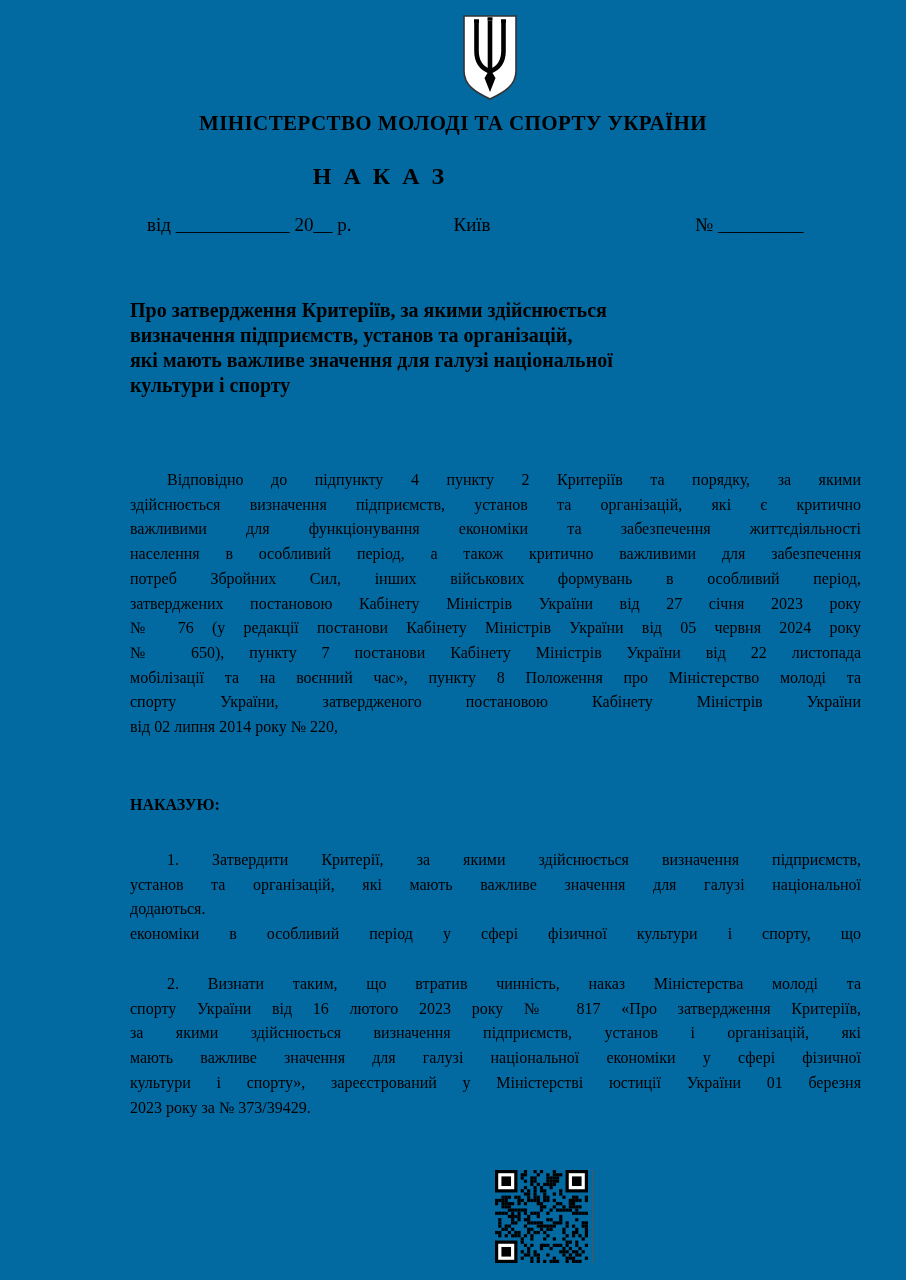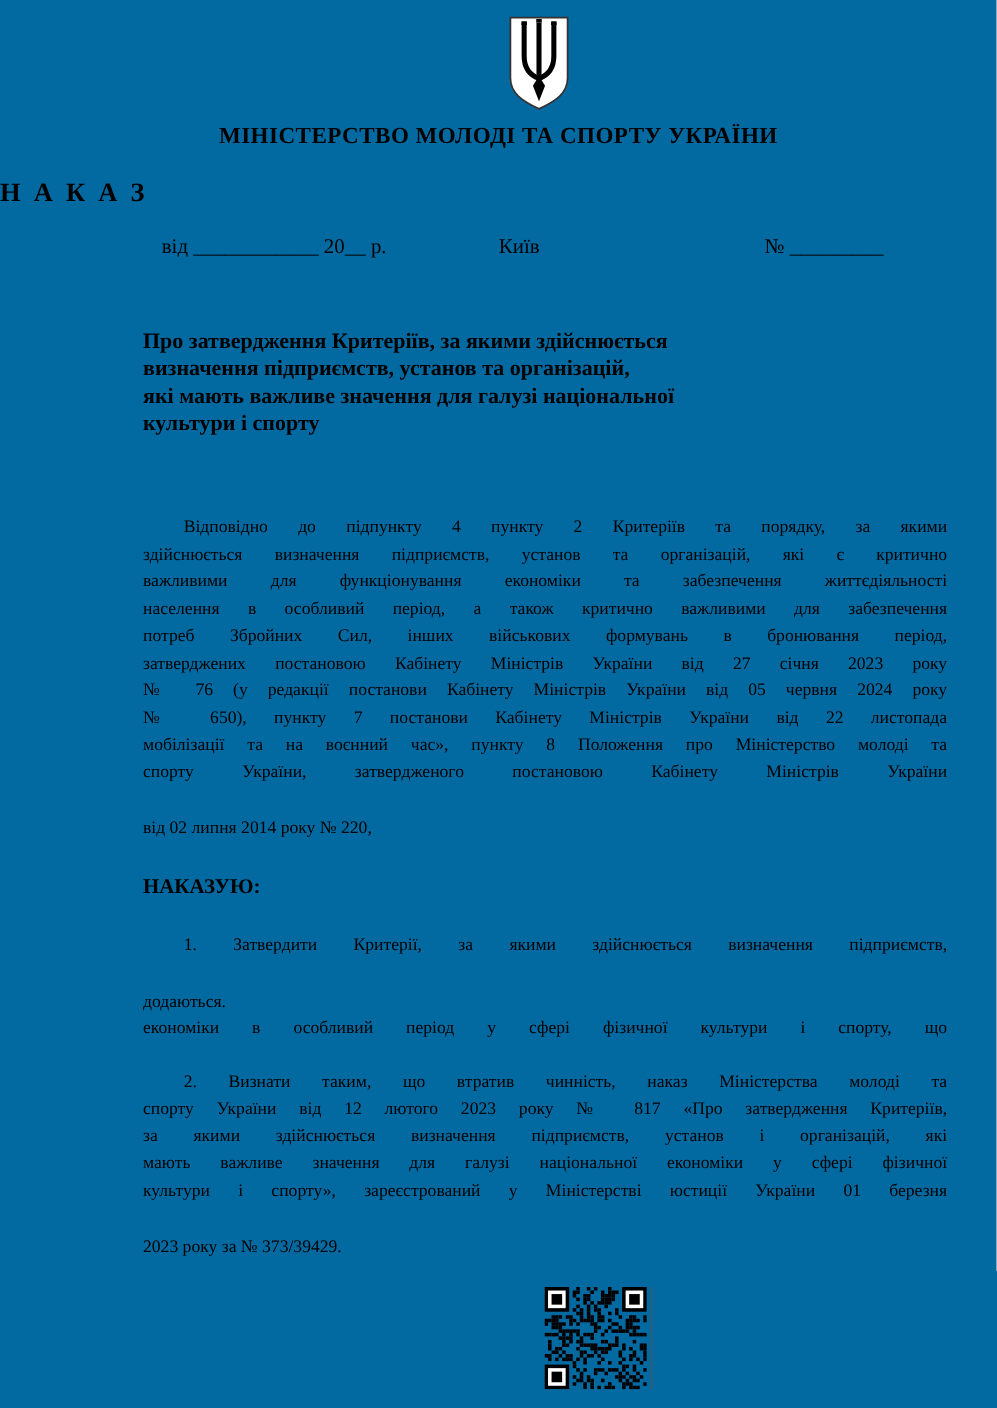--- a/index.html
+++ b/index.html
@@ -12,40 +12,40 @@
     overflow:hidden;
     margin:0 auto;
   }
   .emblem{position:absolute;left:459px;top:13px;width:62px;height:90px;}
   .ministry{
     position:absolute;top:111px;left:0;width:906px;
     text-align:center;font-weight:bold;font-size:21px;letter-spacing:0.4px;
   }
   .doc-type{
     position:absolute;top:163px;left:0;width:760px;
-    text-align:left;font-weight:bold;font-size:24px;letter-spacing:3px;
+    text-align:center;font-weight:bold;font-size:24px;letter-spacing:3px;
   }
   .dateline{position:absolute;top:214px;left:0;width:900px;height:26px;font-size:19px;}
   .dateline .dl-left{position:absolute;left:147px;top:0;}
   .dateline .dl-center{position:absolute;left:472px;top:0;transform:translateX(-50%);}
   .dateline .dl-right{position:absolute;left:695px;top:0;}
   .subject{
     position:absolute;top:298px;left:130px;width:600px;
     font-weight:bold;font-size:20px;line-height:25px;
   }
   .textblock{position:absolute;left:130px;width:731px;font-size:16px;line-height:24.7px;}
   .para1{top:468px;}
   .order-heading{
     position:absolute;top:796px;left:130px;
-    font-weight:bold;font-size:19px;
+    font-weight:bold;font-size:16px;
   }
   .item1{top:848px;}
   .item2{top:972px;}
   .justify .tline{text-align:justify;text-align-last:justify;}
-  .justify .tline-last{text-align-last:left;margin-top:26px;}
+  .justify .tline-last{text-align-last:left;}
   .indent .tline-first{padding-left:37px;}
   .stamp{position:absolute;left:495px;top:1170px;display:flex;align-items:flex-start;}
   .qr{width:93px;height:93px;display:block;}
   .stamp-divider{width:1px;height:93px;background:#555;margin-left:4px;}
   .stamp-text{
     margin-left:5px;padding-top:3px;
     font-size:11.5px;line-height:11.8px;
     font-family:"Liberation Serif","DejaVu Serif",serif;
     white-space:nowrap;
   }
@@ -83,40 +83,41 @@
       <div class="tline">визначення підприємств, установ та організацій,</div>
       <div class="tline">які мають важливе значення для галузі національної</div>
       <div class="tline tline-last">культури і спорту</div>
     </div>
 
   <div class="textblock para1 justify indent">
       <div class="tline tline-first">Відповідно до підпункту 4 пункту 2 Критеріїв та порядку, за якими</div>
       <div class="tline">здійснюється визначення підприємств, установ та організацій, які є критично</div>
       <div class="tline">важливими для функціонування економіки та забезпечення життєдіяльності</div>
       <div class="tline">населення в особливий період, а також критично важливими для забезпечення</div>
-      <div class="tline">потреб Збройних Сил, інших військових формувань в бронювання період,</div>
+      <div class="tline">потреб Збройних Сил, інших військових формувань в особливий період,</div>
       <div class="tline">затверджених постановою Кабінету Міністрів України від 27 січня 2023 року</div>
       <div class="tline">№ 76 (у редакції постанови Кабінету Міністрів України від 05 червня 2024 року</div>
       <div class="tline">№ 650), пункту 7 постанови Кабінету Міністрів України від 22 листопада</div>
       <div class="tline">мобілізації та на воєнний час», пункту 8 Положення про Міністерство молоді та</div>
       <div class="tline">спорту України, затвердженого постановою Кабінету Міністрів України</div>
       <div class="tline tline-last">від 02 липня 2014 року № 220,</div>
     </div>
 
   <div class="order-heading">НАКАЗУЮ:</div>
 
   <div class="textblock item1 justify indent">
       <div class="tline tline-first">1. Затвердити Критерії, за якими здійснюється визначення підприємств,</div>
+      <div class="tline">установ та організацій, які мають важливе значення для галузі національної</div>
       <div class="tline tline-last">додаються.</div>
       <div class="tline">економіки в особливий період у сфері фізичної культури і спорту, що</div>
     </div>
 
   <div class="textblock item2 justify indent">
       <div class="tline tline-first">2. Визнати таким, що втратив чинність, наказ Міністерства молоді та</div>
-      <div class="tline">спорту України від 12 лютого 2023 року № 817 «Про затвердження Критеріїв,</div>
+      <div class="tline">спорту України від 16 лютого 2023 року № 817 «Про затвердження Критеріїв,</div>
       <div class="tline">за якими здійснюється визначення підприємств, установ і організацій, які</div>
       <div class="tline">мають важливе значення для галузі національної економіки у сфері фізичної</div>
       <div class="tline">культури і спорту», зареєстрований у Міністерстві юстиції України 01 березня</div>
       <div class="tline tline-last">2023 року за № 373/39429.</div>
     </div>
 
   <div class="stamp">
     <svg class="qr" viewBox="0 0 92.8 92.8" xmlns="http://www.w3.org/2000/svg">
         <rect x="28.8" y="0.0" width="3.2" height="3.2" fill="#000"></rect>
         <rect x="38.4" y="0.0" width="3.2" height="3.2" fill="#000"></rect>

